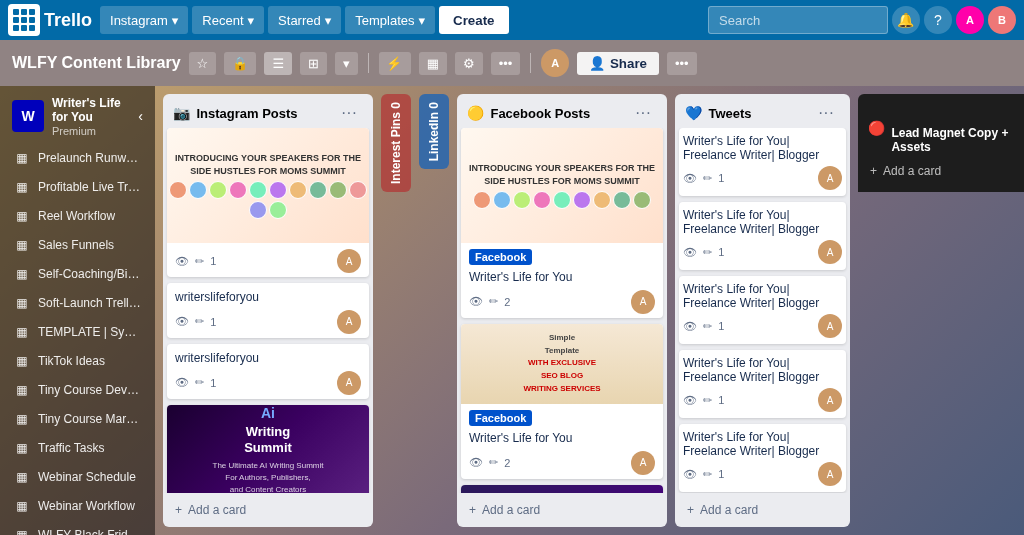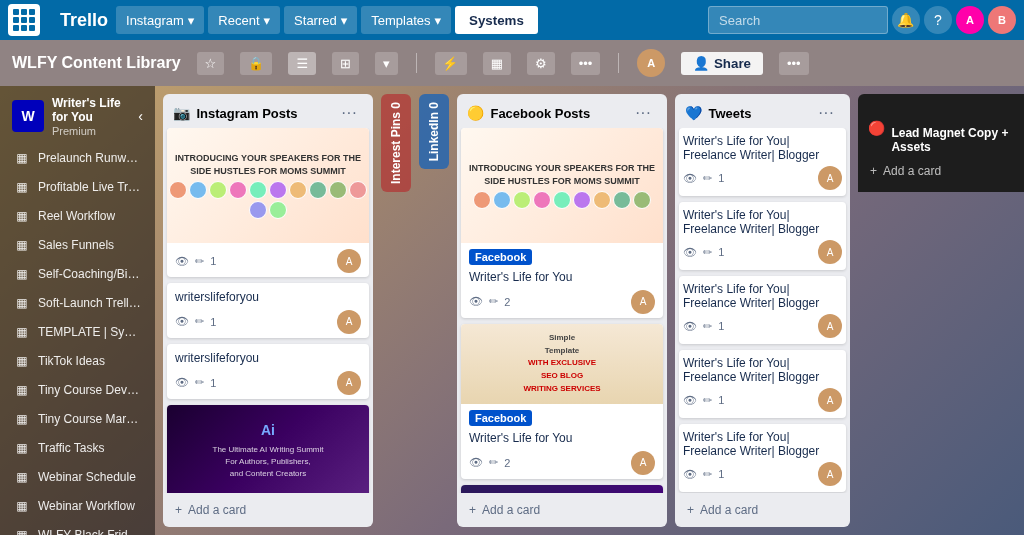--- a/index.html
+++ b/index.html
@@ -9,40 +9,40 @@
     .top-nav {
       background: #026aa7;
       height: 40px;
       display: flex;
       align-items: center;
       padding: 0 8px;
       gap: 4px;
       position: relative;
       z-index: 100;
     }
-    .nav-logo { display: flex; align-items: center; gap: 20px; color: white; font-weight: bold; font-size: 18px; margin-right: 4px; }
+    .nav-logo { display: flex; align-items: center; gap: 4px; color: white; font-weight: bold; font-size: 18px; margin-right: 4px; }
     .nav-logo-icon { width: 32px; height: 32px; background: #fff; border-radius: 4px; display: flex; align-items: center; justify-content: center; }
     .nav-logo-grid { display: grid; grid-template-columns: repeat(3,6px); gap: 2px; }
     .nav-logo-grid span { width: 6px; height: 6px; background: #026aa7; border-radius: 1px; display: block; }
     .nav-btn { background: rgba(255,255,255,0.2); color: white; border: none; border-radius: 3px; padding: 4px 10px; font-size: 13px; cursor: pointer; display: flex; align-items: center; gap: 4px; height: 28px; }
     .nav-create { background: white; color: #172b4d; font-weight: bold; border-radius: 3px; padding: 4px 14px; border: none; cursor: pointer; height: 28px; }
     .nav-search { background: rgba(255,255,255,0.2); border: 1px solid rgba(255,255,255,0.3); border-radius: 3px; color: white; padding: 4px 10px; font-size: 13px; width: 180px; height: 28px; }
     .nav-search::placeholder { color: rgba(255,255,255,0.7); }
     .nav-spacer { flex: 1; }
     .nav-icon-btn { background: rgba(255,255,255,0.2); border: none; border-radius: 50%; width: 28px; height: 28px; cursor: pointer; display: flex; align-items: center; justify-content: center; color: white; font-size: 14px; }
     .nav-avatar { width: 28px; height: 28px; border-radius: 50%; background: #f0a; display: flex; align-items: center; justify-content: center; color: white; font-size: 11px; font-weight: bold; overflow: hidden; }
 
     
     .board-header {
       background: rgba(0,0,0,0.2);
       height: 46px;
       display: flex;
       align-items: center;
       padding: 0 12px;
-      gap: 16px;
+      gap: 8px;
       color: white;
     }
     .board-title { font-weight: bold; font-size: 16px; color: white; }
     .board-icon-btn { background: rgba(255,255,255,0.2); border: none; border-radius: 3px; color: white; padding: 4px 8px; cursor: pointer; font-size: 13px; display: flex; align-items: center; gap: 4px; }
     .board-separator { width: 1px; height: 20px; background: rgba(255,255,255,0.4); margin: 0 2px; }
     .share-btn { background: rgba(255,255,255,0.9); color: #172b4d; border: none; border-radius: 3px; padding: 4px 12px; font-weight: bold; cursor: pointer; display: flex; align-items: center; gap: 4px; }
     .member-avatar { width: 28px; height: 28px; border-radius: 50%; background: #c96; display: flex; align-items: center; justify-content: center; color: white; font-size: 11px; font-weight: bold; }
 
     
     .main-layout { display: flex; height: calc(535px - 86px); }
@@ -269,21 +269,21 @@
     <span>▾</span>
   </button>
   <button class="nav-btn">
     <span>Starred</span>
     <span>▾</span>
   </button>
   <button class="nav-btn">
     <span>Templates</span>
     <span>▾</span>
   </button>
-  <button class="nav-create">Systems</button>
+  <button class="nav-create">Create</button>
   <div class="nav-spacer"></div>
   <input class="nav-search" type="text" placeholder="Search" style="">
   <button class="nav-icon-btn">🔔</button>
   <button class="nav-icon-btn">?</button>
   <div class="nav-avatar">A</div>
   <div class="nav-avatar" style="background:#e77;">B</div>
 </nav>
 
 <div class="board-header">
   <span class="board-title">WLFY Content Library</span>
@@ -456,20 +456,21 @@
                 </div>
               <div class="card-avatar" style="background:#c96;">A</div>
             </div>
           </div>
         </div>
 
         <div class="card">
           <div class="summit-bg">
             <div class="summit-text">
               <div style="font-size:14px;font-weight:bold;color:#7af;">Ai</div>
+              <div style="font-size:13px;font-weight:bold;color:white;line-height:1.3;">Writing<br>Summit</div>
               <div style="font-size:8px;color:rgba(255,255,255,0.8);margin-top:3px;">The Ultimate AI Writing Summit<br>For Authors, Publishers,<br>and Content Creators</div>
             </div>
           </div>
         </div>
       </div>
       <div class="column-footer">
         <button class="add-card">
           <span>+</span>
           <span>Add a card</span>
         </button>

